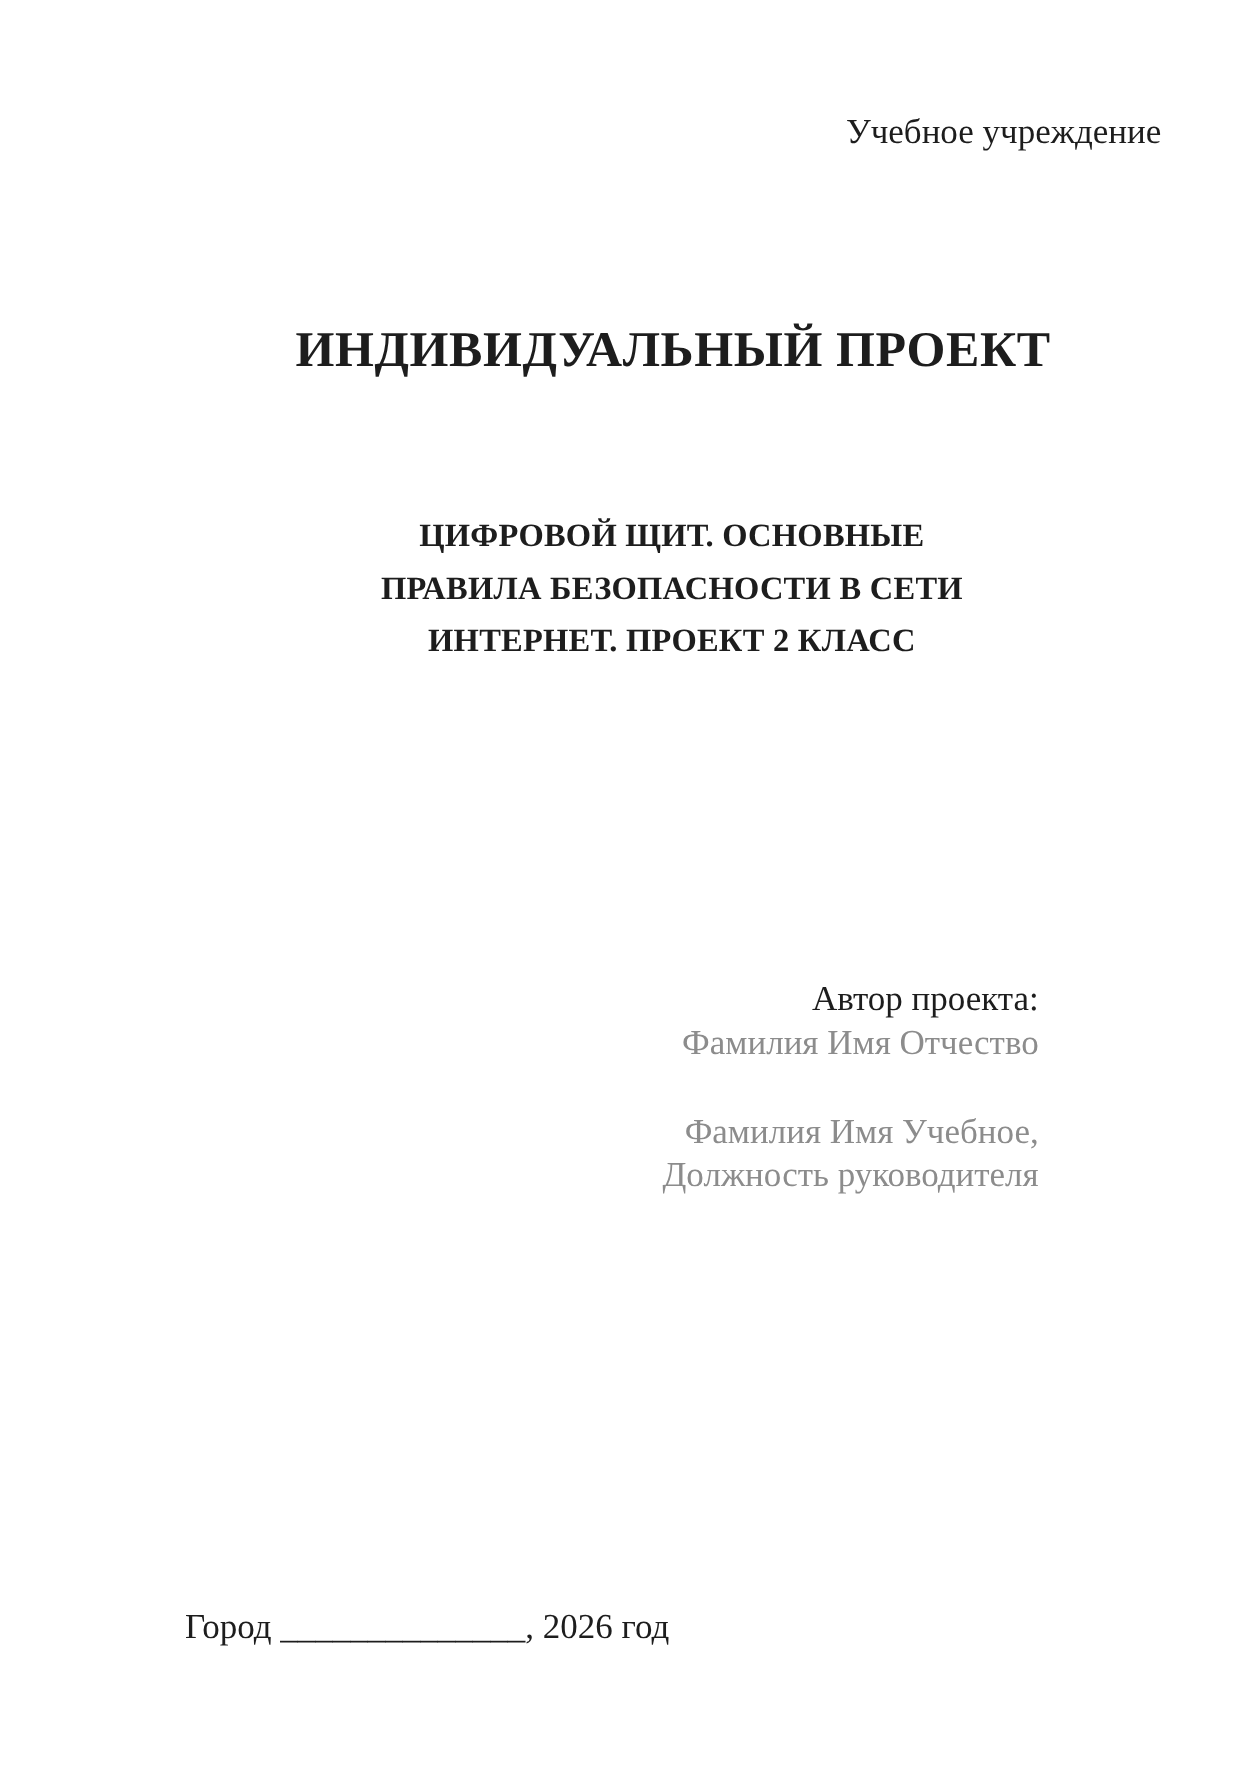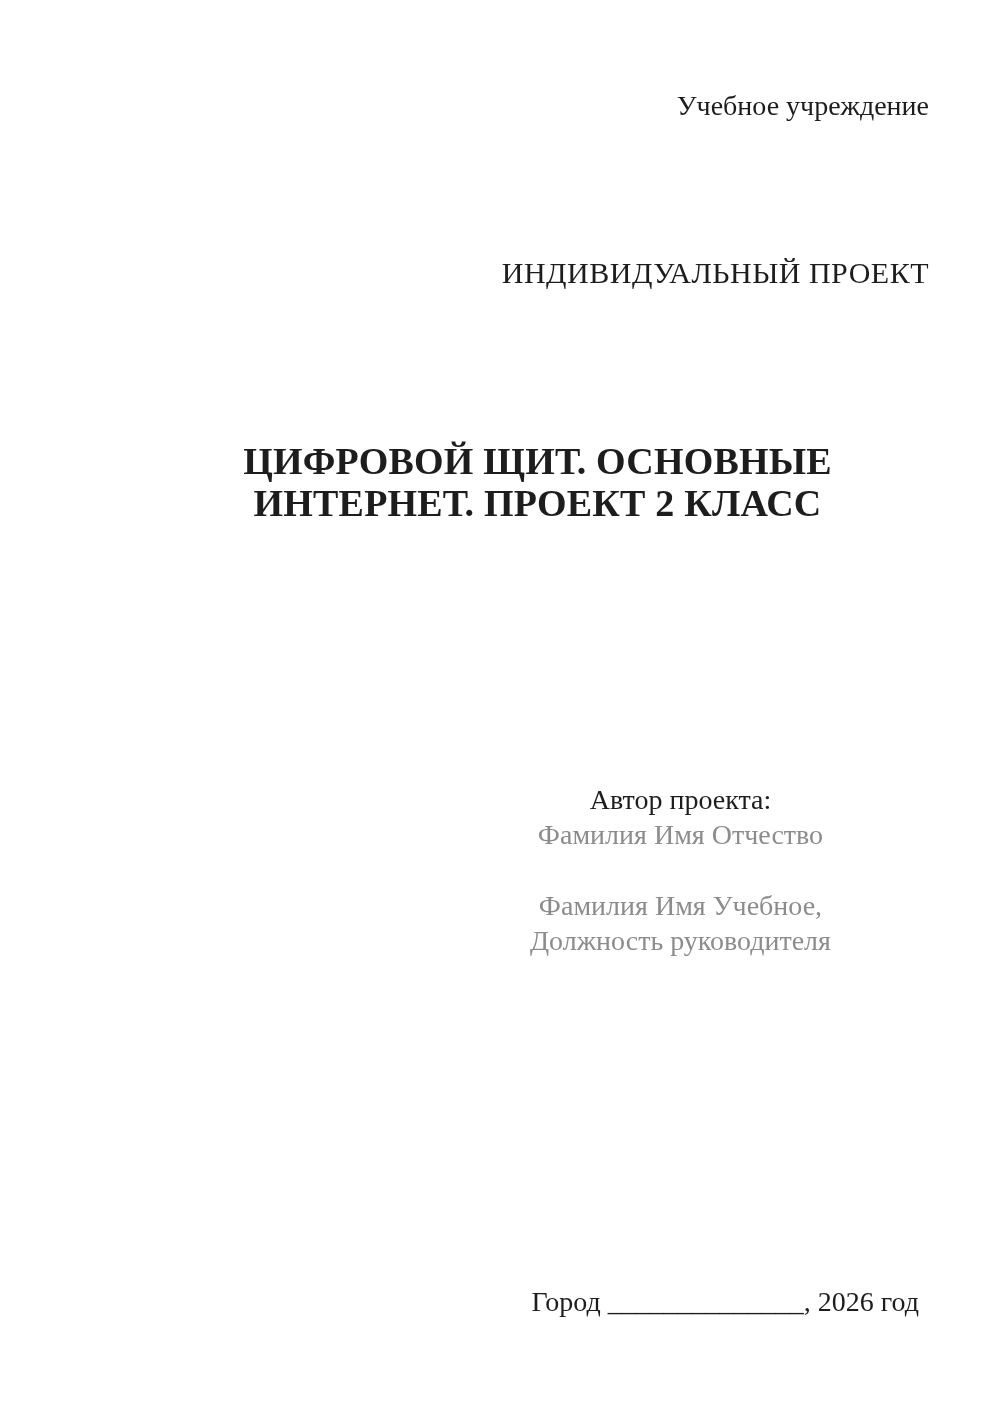--- a/index.html
+++ b/index.html
@@ -19,62 +19,62 @@
   
   .institution {
     position: absolute;
     left: 148px; right: 71px; top: 90px;
     text-align: right;
     font-size: 28px;
   }
   .type-heading {
     position: absolute;
     left: 148px; right: 71px; top: 256px;
-    text-align: right;
-    font-size: 30px;
-    font-weight: normal;
+    text-align: center;
+    font-size: 40px;
+    font-weight: bold;
     letter-spacing: 0.5px;
   }
   .title {
     position: absolute;
     left: 110px; right: 35px; top: 408px;
     text-align: center;
-    font-size: 38px;
+    font-size: 26px;
     font-weight: bold;
     line-height: 42px;
     letter-spacing: 0.2px;
-    margin-top: 32px;
   }
   .credits {
     position: absolute;
     left: 530px; top: 782px;
     font-size: 28px;
     line-height: 35px;
-    text-align: center;
+    text-align: right;
   }
   .credits .spacer { height: 36px; }
   .muted { color: var(--muted, #8c8c8c); }
   .footer-line {
     position: absolute;
-    left: 148px; right: 81px; top: 1286px;
-    text-align: right;
+    left: 148px; right: 71px; top: 1286px;
+    text-align: left;
     font-size: 28px;
   }
 </style>
 </head>
 <body style="--background: #ffffff; --text: #1d1d1d; --muted: #8c8c8c;">
 
 <div class="page">
 
   <div class="institution">Учебное учреждение</div>
 
   <div class="type-heading">ИНДИВИДУАЛЬНЫЙ ПРОЕКТ</div>
 
   <div class="title">
     <div>ЦИФРОВОЙ ЩИТ. ОСНОВНЫЕ</div>
+    <div>ПРАВИЛА БЕЗОПАСНОСТИ В СЕТИ</div>
     <div>ИНТЕРНЕТ. ПРОЕКТ 2 КЛАСС</div>
   </div>
 
   <div class="credits">
     <div>Автор проекта:</div>
     <div class="muted">Фамилия Имя Отчество</div>
     <div class="spacer"></div>
     <div class="muted">Фамилия Имя Учебное,</div>
     <div class="muted">Должность руководителя</div>
   </div>

